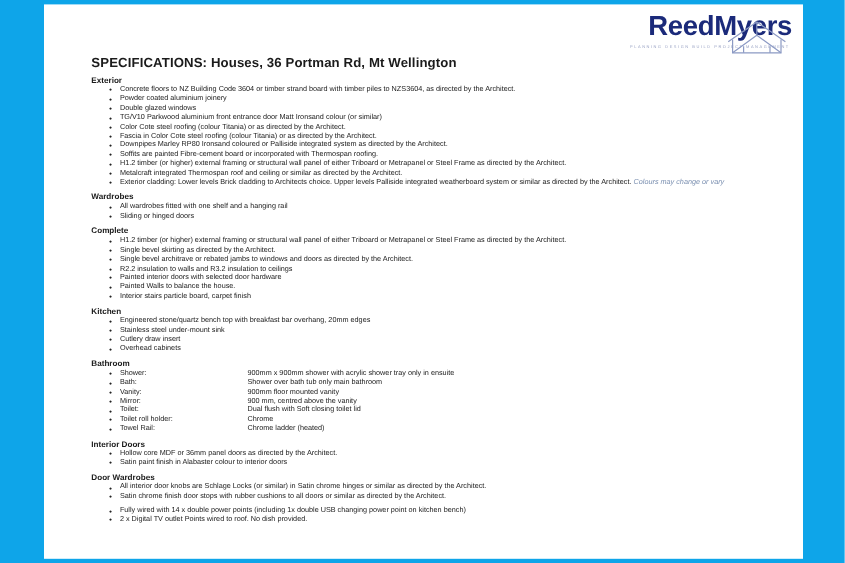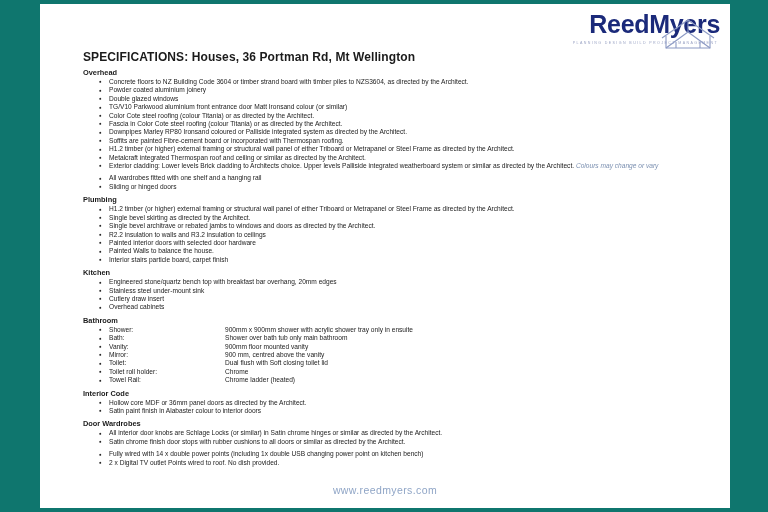--- a/index.html
+++ b/index.html
@@ -5,21 +5,21 @@
   * { box-sizing: border-box; }
   html, body {
     margin: 0; padding: 0;
     width: 768px; height: 512px;
     background: #ffffff;
     font-family: "Liberation Sans", sans-serif;
   }
   #page {
     position: relative;
     width: 768px; height: 512px;
-    background: #0f766e;
+    background: #0ea5e9;
     overflow: hidden;
   }
   .sheet {
     position: absolute;
     left: 40px; top: 4px;
     width: 690px; height: 504px;
     background: #fff;
   }
   
   .header {
@@ -144,45 +144,46 @@
         <span class="red">Reed</span><span class="myers">Myers</span>
       </div>
       <div class="logo-tag">PLANNING  DESIGN  BUILD  PROJECT MANAGEMENT</div>
     </div>
 
     <div class="doc-title">SPECIFICATIONS: Houses, 36 Portman Rd, Mt Wellington</div>
 
     <div class="body">
 
       <div class="section">
-        <div class="sec-head">Overhead</div>
+        <div class="sec-head">Exterior</div>
         <ul class="bullets">
           <li>Concrete floors to NZ Building Code 3604 or timber strand board with timber piles to NZS3604, as directed by the Architect.</li>
           <li>Powder coated aluminium joinery</li>
           <li>Double glazed windows</li>
           <li>TG/V10 Parkwood aluminium front entrance door Matt Ironsand colour (or similar)</li>
           <li>Color Cote steel roofing (colour Titania) or as directed by the Architect.</li>
           <li>Fascia in Color Cote steel roofing (colour Titania) or as directed by the Architect.</li>
           <li>Downpipes Marley RP80 Ironsand coloured or Palliside integrated system as directed by the Architect.</li>
           <li>Soffits are painted Fibre-cement board or incorporated with Thermospan roofing.</li>
           <li>H1.2 timber (or higher) external framing or structural wall panel of either Triboard or Metrapanel or Steel Frame as directed by the Architect.</li>
           <li>Metalcraft integrated Thermospan roof and ceiling or similar as directed by the Architect.</li>
           <li><span>Exterior cladding: Lower levels Brick cladding to Architects choice. Upper levels Palliside integrated weatherboard system or similar as directed by the Architect.</span> <span class="note-italic">Colours may change or vary</span></li>
         </ul>
       </div>
 
       <div class="section">
+        <div class="sec-head">Wardrobes</div>
         <ul class="bullets">
           <li>All wardrobes fitted with one shelf and a hanging rail</li>
           <li>Sliding or hinged doors</li>
         </ul>
       </div>
 
       <div class="section">
-        <div class="sec-head">Plumbing</div>
+        <div class="sec-head">Complete</div>
         <ul class="bullets">
           <li>H1.2 timber (or higher) external framing or structural wall panel of either Triboard or Metrapanel or Steel Frame as directed by the Architect.</li>
           <li>Single bevel skirting as directed by the Architect.</li>
           <li>Single bevel architrave or rebated jambs to windows and doors as directed by the Architect.</li>
           <li>R2.2 insulation to walls and R3.2 insulation to ceilings</li>
           <li>Painted interior doors with selected door hardware</li>
           <li>Painted Walls to balance the house.</li>
           <li>Interior stairs particle board, carpet finish</li>
         </ul>
       </div>
@@ -225,21 +226,21 @@
             <div class="spec-val">Chrome</div>
           </div>
           <div class="spec-row">
             <div class="spec-label">Towel Rail:</div>
             <div class="spec-val">Chrome ladder (heated)</div>
           </div>
         </div>
       </div>
 
       <div class="section">
-        <div class="sec-head">Interior Code</div>
+        <div class="sec-head">Interior Doors</div>
         <ul class="bullets">
           <li>Hollow core MDF or 36mm panel doors as directed by the Architect.</li>
           <li>Satin paint finish in Alabaster colour to interior doors</li>
         </ul>
       </div>
 
       <div class="section">
         <div class="sec-head">Door Wardrobes</div>
         <ul class="bullets">
           <li>All interior door knobs are Schlage Locks (or similar) in Satin chrome hinges or similar as directed by the Architect.</li>
@@ -251,15 +252,14 @@
       <div class="section">
         <ul class="bullets">
           <li>Fully wired with 14 x double power points (including 1x double USB changing power point on kitchen bench)</li>
           <li>2 x Digital TV outlet Points wired to roof. No dish provided.</li>
 
         </ul>
       </div>
 
     </div>
 
-    <div class="footer-url">www.reedmyers.com</div>
   </div>
 </div>
 
 </body></html>

